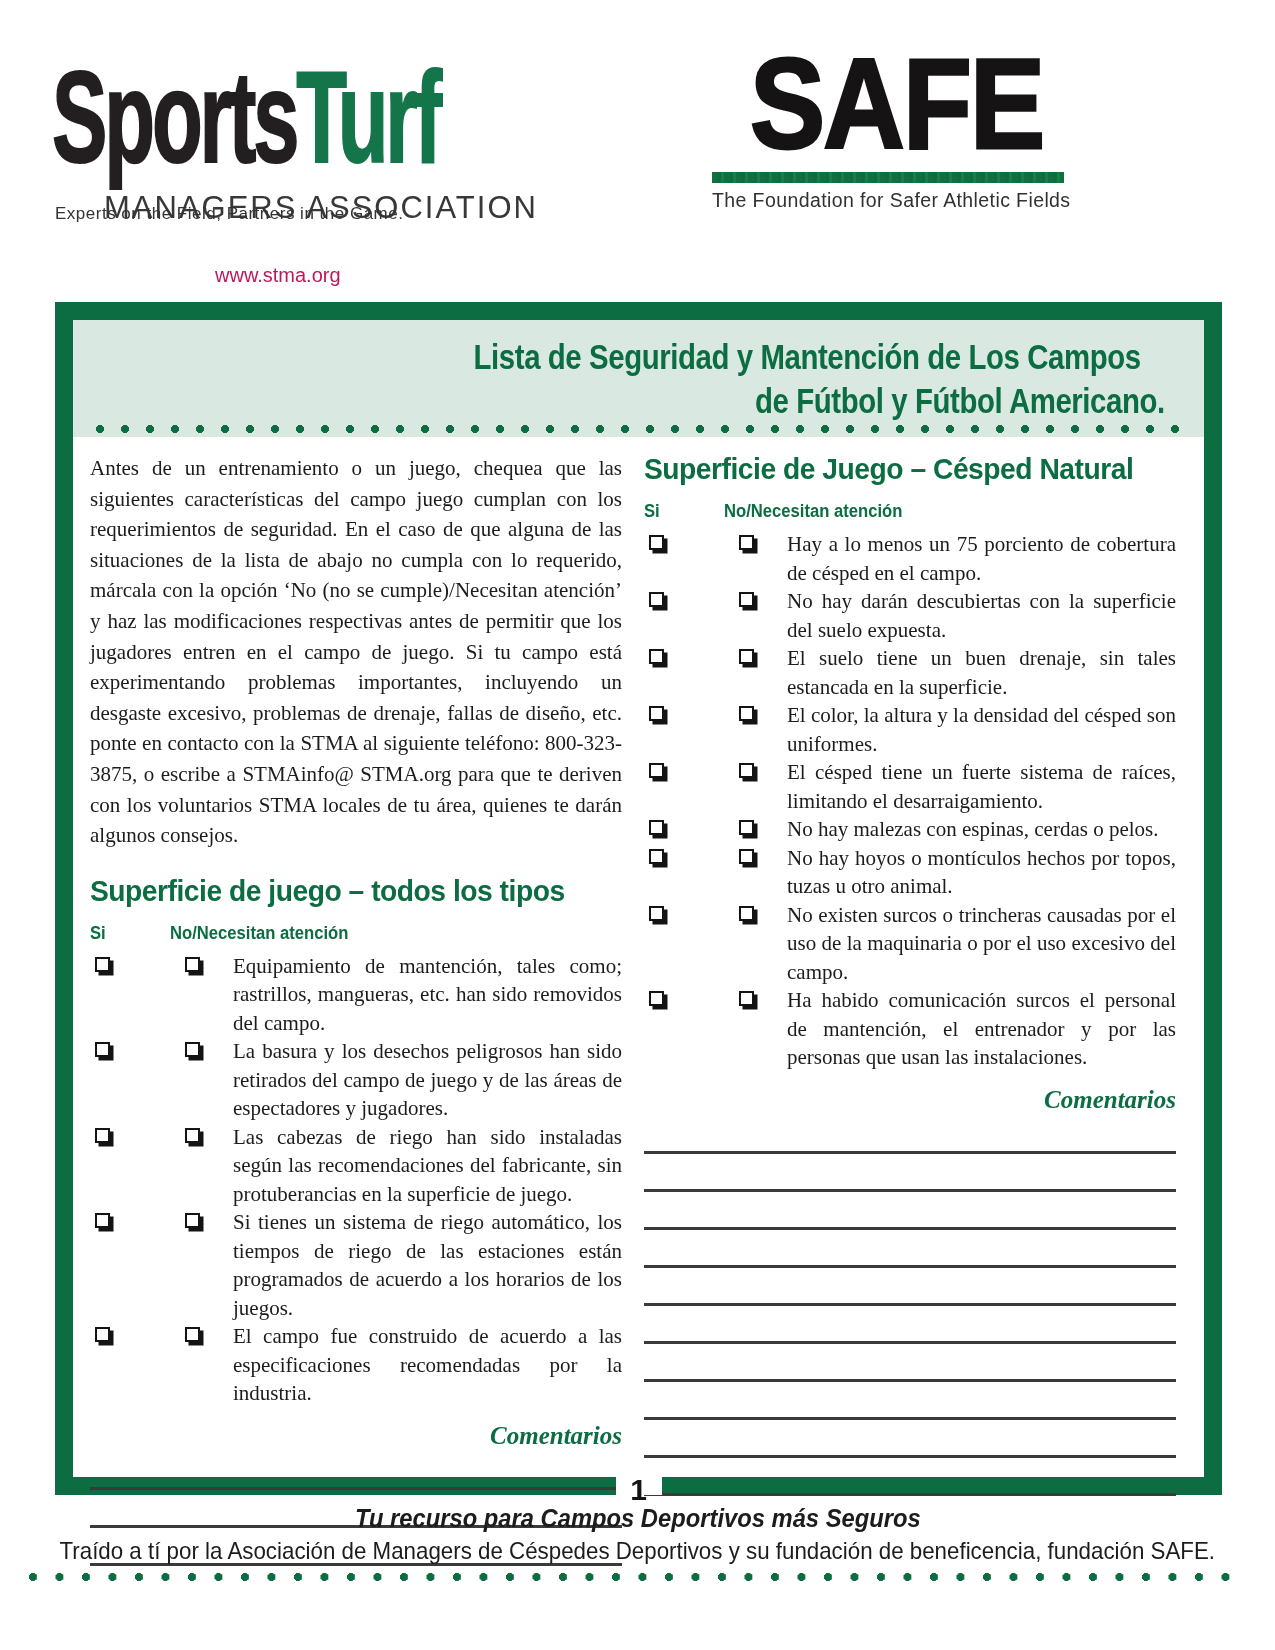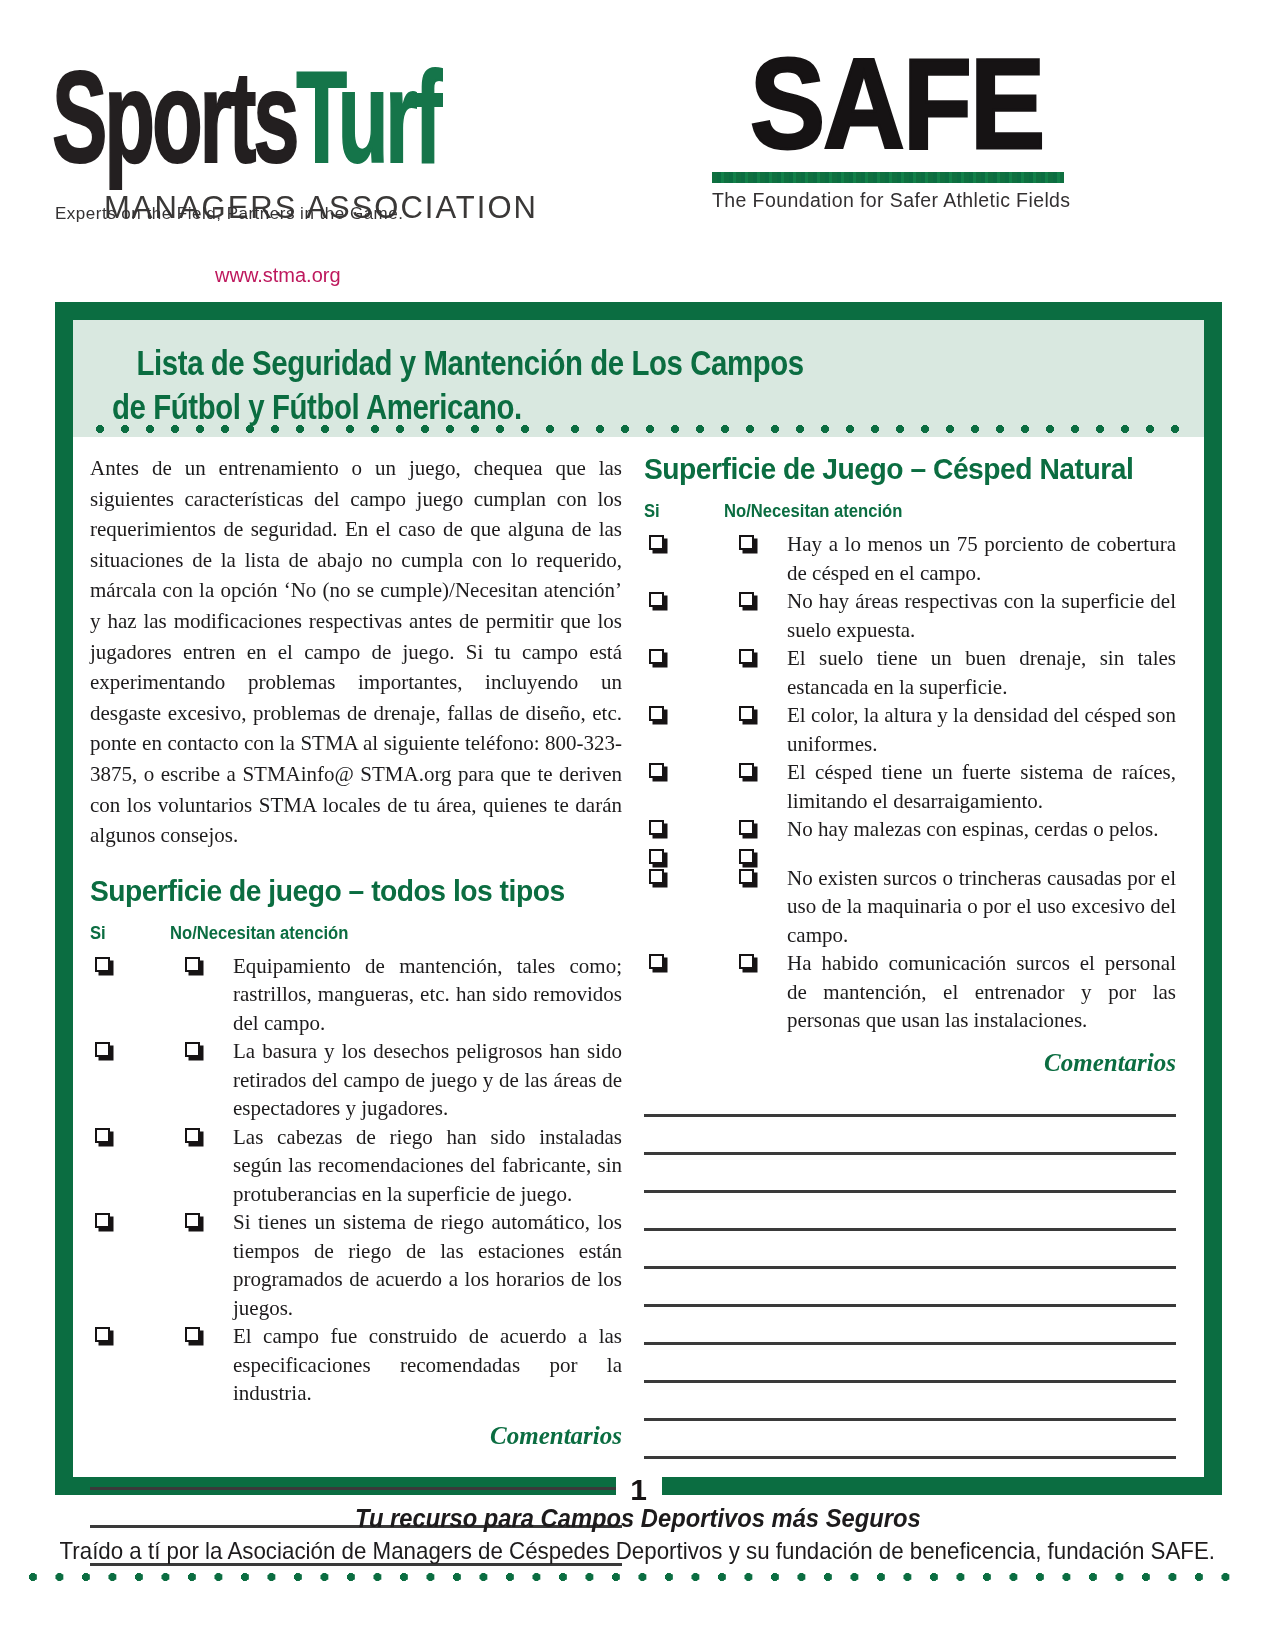--- a/index.html
+++ b/index.html
@@ -22,21 +22,21 @@
   .grass-strip { width:352px; height:11px; margin-top:4px;
                  background:repeating-linear-gradient(90deg,#0f7040 0 5px,#0b6d41 5px 9px,#128049 9px 12px); }
   .safe-sub { margin-top:6px; font-size:19.5px; color:#333031; letter-spacing:0.4px; white-space:nowrap; }
 
   .tagline { position:absolute; left:55px; top:204px; font-size:17px; letter-spacing:0.5px; color:#343233; }
   .website { position:absolute; left:215px; top:264px; font-size:20px; color:#be185d; }
 
   
   .main-box { position:absolute; left:55px; top:302px; width:1167px; height:1193px;
               border:18px solid #0b6d41; background:#fff; }
-  .banner { background:#d9e8e0; height:117px; position:relative; text-align:left; padding-top:21px; }
+  .banner { background:#d9e8e0; height:117px; position:relative; text-align:right; padding-top:15px; }
   .banner-title { display:inline-block; transform:scaleX(0.84); transform-origin:center top;
                   font-weight:bold; font-size:35px; line-height:44px; color:#0b6d41;
                   letter-spacing:-0.5px; white-space:nowrap; }
   .banner-dots { position:absolute; bottom:3px; left:22px; right:22px; height:10px;
                  background-image:radial-gradient(circle 4.2px at 5px 5px,#0b6d41 99%,transparent 100%);
                  background-size:25px 10px; background-repeat:repeat-x; }
 
   
   .columns { display:flex; gap:22px; padding:16px 28px 0 17px; }
   .col { flex:1; min-width:0; }
@@ -162,21 +162,21 @@
         </div>
 
         <div class="item">
           <span class="cb"></span>
           <span class="cb"></span>
           <p class="item-text">Hay a lo menos un 75 porciento de cobertura de césped en el campo.</p>
         </div>
         <div class="item">
           <span class="cb"></span>
           <span class="cb"></span>
-          <p class="item-text">No hay áreas respectivas con la superficie del suelo expuesta.</p>
+          <p class="item-text">No hay darán descubiertas con la superficie del suelo expuesta.</p>
         </div>
         <div class="item">
           <span class="cb"></span>
           <span class="cb"></span>
           <p class="item-text">El suelo tiene un buen drenaje, sin tales estancada en la superficie.</p>
         </div>
         <div class="item">
           <span class="cb"></span>
           <span class="cb"></span>
           <p class="item-text">El color, la altura y la densidad del césped son uniformes.</p>
@@ -187,20 +187,21 @@
           <p class="item-text">El césped tiene un fuerte sistema de raíces, limitando el desarraigamiento.</p>
         </div>
         <div class="item">
           <span class="cb"></span>
           <span class="cb"></span>
           <p class="item-text">No hay malezas con espinas, cerdas o pelos.</p>
         </div>
         <div class="item">
           <span class="cb"></span>
           <span class="cb"></span>
+          <p class="item-text">No hay hoyos o montículos hechos por topos, tuzas u otro animal.</p>
         </div>
         <div class="item">
           <span class="cb"></span>
           <span class="cb"></span>
           <p class="item-text">No existen surcos o trincheras causadas por el uso de la maquinaria o por el uso excesivo del campo.</p>
         </div>
         <div class="item">
           <span class="cb"></span>
           <span class="cb"></span>
           <p class="item-text">Ha habido comunicación surcos el personal de mantención, el entrenador y por las personas que usan las instalaciones.</p>

